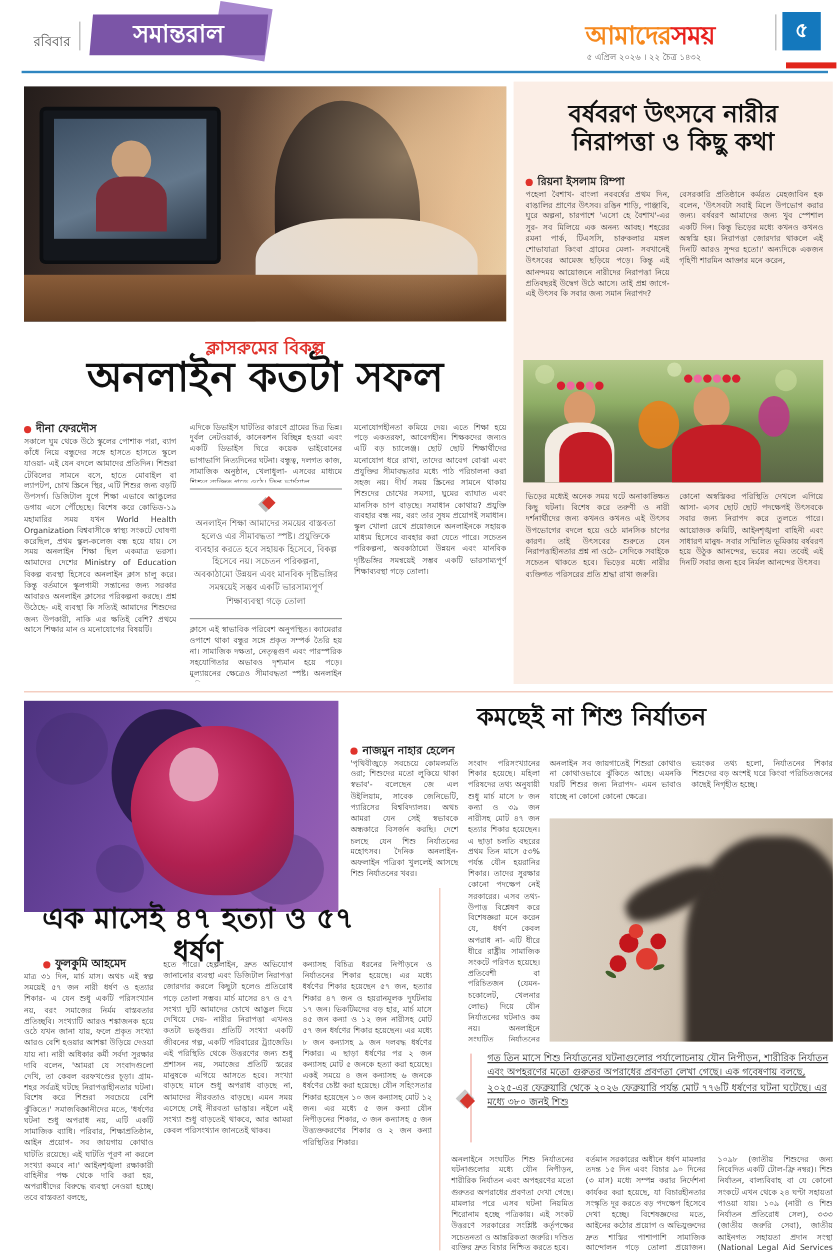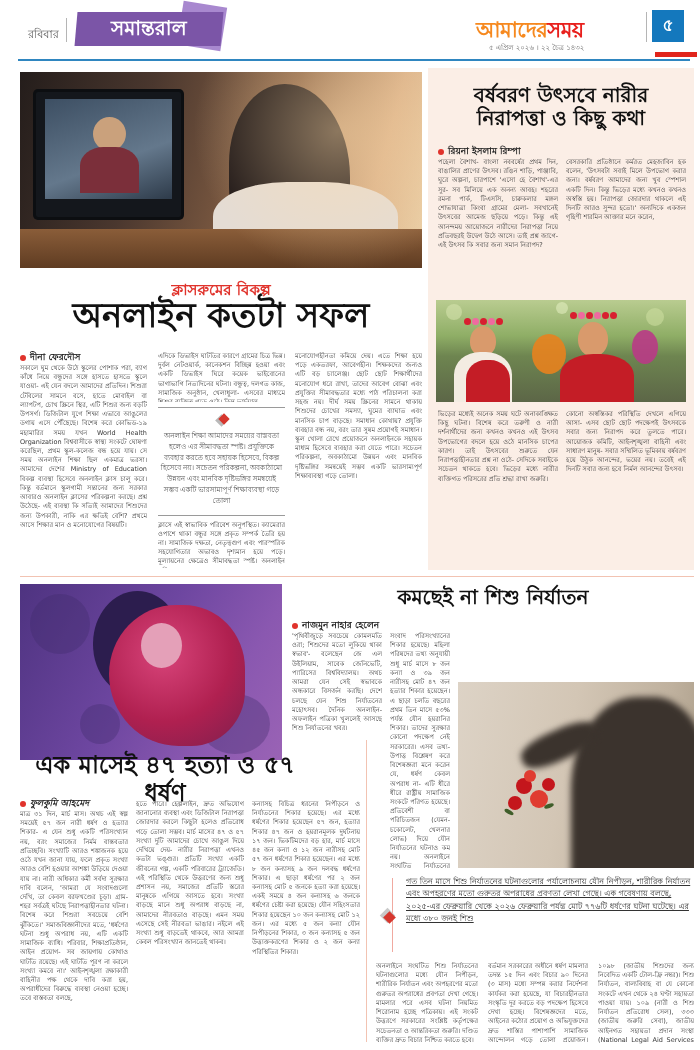--- a/index.html
+++ b/index.html
@@ -22,21 +22,21 @@
            justify-content:center;font-size:17px;font-weight:bold;}
   .redbar{background:#e1251b;}
   .bluerule{background:#2f86c0;}
   
   .kicker{color:#e0332c;font-weight:bold;text-align:center;}
   .headline{color:#111;font-weight:bold;text-align:center;line-height:1.15;}
   .byline{font-size:9px;font-weight:bold;color:#222;display:flex;align-items:center;gap:4px;}
   .byline .dot{width:6px;height:6px;border-radius:50%;background:#e0332c;flex:0 0 auto;}
   .body-col{font-size:6.5px;line-height:1.42;color:#3a3a3a;text-align:justify;overflow:hidden;}
   .pinkbox{background:#fbeee6;}
-  .quotebox{border-top:1px solid #9a9a9a;border-bottom:1px solid #9a9a9a;padding:7px 2px 8px 2px;margin:5px 0;font-family:Liberation Serif, serif;}
+  .quotebox{border-top:1px solid #9a9a9a;border-bottom:1px solid #9a9a9a;padding:7px 2px 8px 2px;margin:5px 0;}
   .quotebox .qtext{font-size:7.2px;line-height:1.5;color:#555;text-align:center;}
   .diamond-pair{position:relative;width:100%;height:12px;margin-bottom:4px;}
   .diamond-gray{position:absolute;left:calc(50% - 5px);top:1px;width:9px;height:9px;background:#b9b9b9;transform:rotate(45deg);}
   .diamond-red{position:absolute;left:calc(50% - 2px);top:0px;width:8px;height:8px;background:#d6372e;transform:rotate(45deg);}
   .hairline-h{background:#f2c3b2;height:1px;}
   .hairline-v{background:#f2c3b2;width:1px;}
   .caption-text{font-size:8px;line-height:1.55;color:#333;}
   
   .photo{overflow:hidden;position:absolute;}
   .ph1{background:linear-gradient(105deg,#241d1b 0%,#4a372e 30%,#8a6346 62%,#d9b088 85%,#ecd2a9 100%);}
@@ -83,21 +83,21 @@
   <div class="abs day" style="left:28px;top:26px;">রবিবার</div>
   <div class="abs vline" style="left:66px;top:18px;height:24px;"></div>
 
   <div class="abs logo-wrap" style="left:76px;top:8px;">
     <div class="logo-tilt"></div>
     <div class="logo-main">
       <span>সমান্তরাল</span>
     </div>
   </div>
 
-  <div class="abs brand" style="left:476px;top:14px;">
+  <div class="abs brand" style="left:488px;top:14px;">
     <span class="b1">আমাদের</span><span class="b2">সময়</span>
   </div>
   <div class="abs dateline" style="left:489px;top:42px;">৫ এপ্রিল ২০২৬ । ২২ চৈত্র ১৪৩২</div>
   <div class="abs vline" style="left:646px;top:12px;height:30px;"></div>
   <div class="abs pagebox" style="left:652px;top:10px;">৫</div>
   <div class="abs redbar" style="left:655px;top:52px;width:42px;height:5px;"></div>
   <div class="abs bluerule" style="left:18px;top:59px;width:672px;height:2px;"></div>
 
   <div class="abs photo ph1" style="left:20px;top:72px;width:402px;height:196px;">
     <div class="monitor">
@@ -189,20 +189,22 @@
   </div>
 
   <div class="abs headline" style="left:292px;top:586px;width:402px;font-size:20px;">কমছেই না শিশু নির্যাতন</div>
   <div class="abs byline" style="left:292px;top:618px;">
     <span class="dot"></span>
     <span>নাজমুন নাহার হেলেন</span>
   </div>
 
   <div class="abs body-col" style="left:292px;top:632px;width:90px;height:124px;">'পৃথিবীজুড়ে সবচেয়ে কোমলমতি ওরা; শিশুদের মতো লুকিয়ে থাকা স্বভাব'- বলেছেন জে এল উইলিয়াম, সাবেক জেনিভেটি, প্যারিসের বিশ্ববিদ্যালয়। অথচ আমরা যেন সেই স্বভাবকে অন্ধকারে বিসর্জন করছি। দেশে চলছে যেন শিশু নির্যাতনের মহোৎসব। দৈনিক অনলাইন-অফলাইন পত্রিকা খুললেই আসছে শিশু নির্যাতনের খবর।</div>
   <div class="abs body-col" style="left:390px;top:632px;width:60px;height:236px;">সংবাদ পরিসংখ্যানের শিকার হয়েছে। মহিলা পরিষদের তথ্য অনুযায়ী শুধু মার্চ মাসে ৮ জন কন্যা ও ৩৯ জন নারীসহ মোট ৪৭ জন হত্যার শিকার হয়েছেন। এ ছাড়া চলতি বছরের প্রথম তিন মাসে ৫৩% পর্যন্ত যৌন হয়রানির শিকার। তাদের সুরক্ষার কোনো পদক্ষেপ নেই সরকারের। এসব তথ্য-উপাত্ত বিশ্লেষণ করে বিশেষজ্ঞরা মনে করেন যে, ধর্ষণ কেবল অপরাধ না- এটি ধীরে ধীরে রাষ্ট্রীয় সামাজিক সংকটে পরিণত হয়েছে। প্রতিবেশী বা পরিচিতজন (যেমন- চকোলেট, খেলনার লোভ) দিয়ে যৌন নির্যাতনের ঘটনাও কম নয়। অনলাইনে সংঘটিত নির্যাতনের ঘটনায় অভিযুক্ত ব্যক্তির সংখ্যাও বাড়ছে।</div>
+  <div class="abs body-col" style="left:458px;top:632px;width:110px;height:46px;">অনলাইন সব জায়গাতেই শিশুরা কোথাও না কোথাওভাবে ঝুঁকিতে আছে। এমনকি ঘরটি শিশুর জন্য নিরাপদ- এমন ভাবাও যাচ্ছে না কোনো কোনো ক্ষেত্রে।</div>
+  <div class="abs body-col" style="left:576px;top:632px;width:118px;height:46px;">ভয়ংকর তথ্য হলো, নির্যাতনের শিকার শিশুদের বড় অংশই ঘরে কিংবা পরিচিতজনের কাছেই নিগৃহীত হচ্ছে।</div>
 
   <div class="abs photo ph4" style="left:458px;top:682px;width:236px;height:186px;">
     <div class="shadow1"></div>
     <div class="shadow-arm"></div>
     <i class="flower" style="left:58px;top:96px;width:16px;height:16px;"></i>
     <i class="flower l" style="left:72px;top:108px;width:18px;height:18px;"></i>
     <i class="flower" style="left:50px;top:114px;width:14px;height:14px;"></i>
     <i class="flower l" style="left:66px;top:88px;width:12px;height:12px;"></i>
     <i class="flower" style="left:84px;top:96px;width:13px;height:13px;"></i>
     <i class="leaf" style="left:46px;top:128px;transform:rotate(30deg);"></i>
@@ -210,21 +212,21 @@
   </div>
 
   <div class="abs hairline-v" style="left:392px;top:878px;height:74px;background:#f0a9a0;"></div>
   <div class="abs" style="left:380px;top:908px;width:18px;height:18px;">
     <i style="position:absolute;left:2px;top:2px;width:11px;height:11px;background:#c9c9c9;transform:rotate(45deg);display:block;"></i>
     <i style="position:absolute;left:5px;top:5px;width:9px;height:9px;background:#d6372e;transform:rotate(45deg);display:block;"></i>
   </div>
   <div class="abs caption-text" style="left:406px;top:876px;width:288px;height:78px;overflow:hidden;text-decoration:underline;">গত তিন মাসে শিশু নির্যাতনের ঘটনাগুলোর পর্যালোচনায় যৌন নিপীড়ন, শারীরিক নির্যাতন এবং অপহরণের মতো গুরুতর অপরাধের প্রবণতা লেখা গেছে। এক গবেষণায় বলছে, ২০২৫-এর ফেব্রুয়ারি থেকে ২০২৬ ফেব্রুয়ারি পর্যন্ত মোট ৭৭৬টি ধর্ষণের ঘটনা ঘটেছে। এর মধ্যে ৩৮০ জনই শিশু</div>
 
   <div class="abs headline" style="left:20px;top:752px;width:290px;font-size:24px;">এক মাসেই ৪৭ হত্যা ও ৫৭ ধর্ষণ</div>
-  <div class="abs byline" style="left:20px;top:796px;font-style:italic;">
+  <div class="abs byline" style="left:36px;top:796px;">
     <span class="dot"></span>
     <span>ফুলকুমি আহমেদ</span>
   </div>
 
   <div class="abs body-col" style="left:20px;top:810px;width:108px;height:232px;">মাত্র ৩১ দিন, মার্চ মাস। অথচ এই স্বল্প সময়েই ৫৭ জন নারী ধর্ষণ ও হত্যার শিকার- এ যেন শুধু একটি পরিসংখ্যান নয়, বরং সমাজের নির্মম বাস্তবতার প্রতিচ্ছবি। সংখ্যাটি আরও শঙ্কাজনক হয়ে ওঠে যখন জানা যায়, ফলে প্রকৃত সংখ্যা আরও বেশি হওয়ার আশঙ্কা উড়িয়ে দেওয়া যায় না। নারী অধিকার কর্মী সর্বদা সুরক্ষার দাবি বলেন, 'আমরা যে সংবাদগুলো দেখি, তা কেবল বরফখণ্ডের চূড়া। গ্রাম-শহর সর্বত্রই ঘটছে নিরাপত্তাহীনতার ঘটনা। বিশেষ করে শিশুরা সবচেয়ে বেশি ঝুঁকিতে।' সমাজবিজ্ঞানীদের মতে, 'ধর্ষণের ঘটনা শুধু অপরাধ নয়, এটি একটি সামাজিক ব্যাধি। পরিবার, শিক্ষাপ্রতিষ্ঠান, আইন প্রয়োগ- সব জায়গায় কোথাও ঘাটতি রয়েছে। এই ঘাটতি পূরণ না করলে সংখ্যা কমবে না।' আইনশৃঙ্খলা রক্ষাকারী বাহিনীর পক্ষ থেকে দাবি করা হয়, অপরাধীদের বিরুদ্ধে ব্যবস্থা নেওয়া হচ্ছে। তবে বাস্তবতা বলছে,</div>
   <div class="abs body-col" style="left:136px;top:800px;width:108px;height:242px;">হতে পারে। হেল্পলাইন, দ্রুত অভিযোগ জানানোর ব্যবস্থা এবং ডিজিটাল নিরাপত্তা জোরদার করলে কিছুটা হলেও প্রতিরোধ গড়ে তোলা সম্ভব। মার্চ মাসের ৪৭ ও ৫৭ সংখ্যা দুটি আমাদের চোখে আঙুল দিয়ে দেখিয়ে দেয়- নারীর নিরাপত্তা এখনও কতটা ভঙ্গুর। প্রতিটি সংখ্যা একটি জীবনের গল্প, একটি পরিবারের ট্র্যাজেডি। এই পরিস্থিতি থেকে উত্তরণের জন্য শুধু প্রশাসন নয়, সমাজের প্রতিটি স্তরের মানুষকে এগিয়ে আসতে হবে। সংখ্যা বাড়ছে মানে শুধু অপরাধ বাড়ছে না, আমাদের নীরবতাও বাড়ছে। এমন সময় এসেছে সেই নীরবতা ভাঙার। নইলে এই সংখ্যা শুধু বাড়তেই থাকবে, আর আমরা কেবল পরিসংখ্যান জানতেই থাকব।</div>
   <div class="abs body-col" style="left:252px;top:800px;width:108px;height:242px;">কন্যাসহ বিচিত্র ধরনের নিপীড়নে ও নির্যাতনের শিকার হয়েছে। এর মধ্যে ধর্ষণের শিকার হয়েছেন ৫৭ জন, হত্যার শিকার ৪৭ জন ও হয়রানমূলক দুর্ঘটনায় ১৭ জন। ভিকটিমদের বড় হার, মার্চ মাসে ৪৫ জন কন্যা ও ১২ জন নারীসহ মোট ৫৭ জন ধর্ষণের শিকার হয়েছেন। এর মধ্যে ৮ জন কন্যাসহ ৯ জন দলবদ্ধ ধর্ষণের শিকার। এ ছাড়া ধর্ষণের পর ২ জন কন্যাসহ মোট ৫ জনকে হত্যা করা হয়েছে। একই সময়ে ৪ জন কন্যাসহ ৬ জনকে ধর্ষণের চেষ্টা করা হয়েছে। যৌন সহিংসতার শিকার হয়েছেন ১০ জন কন্যাসহ মোট ১২ জন। এর মধ্যে ৫ জন কন্যা যৌন নিপীড়নের শিকার, ৩ জন কন্যাসহ ৫ জন উত্ত্যক্তকরণের শিকার ও ২ জন কন্যা পরিস্থিতির শিকার।</div>
 
   <div class="abs hairline-v" style="left:366px;top:740px;height:302px;"></div>
 

